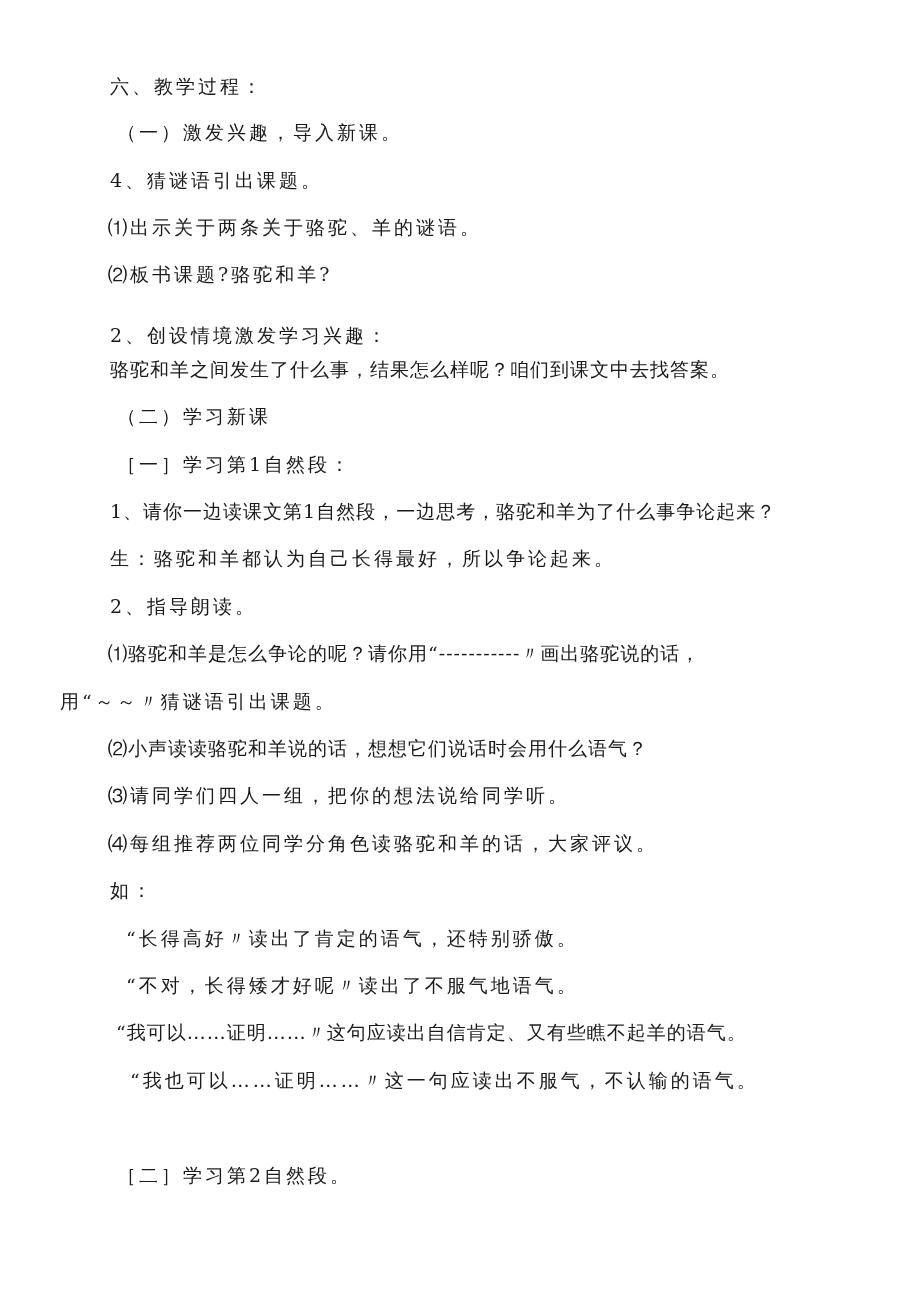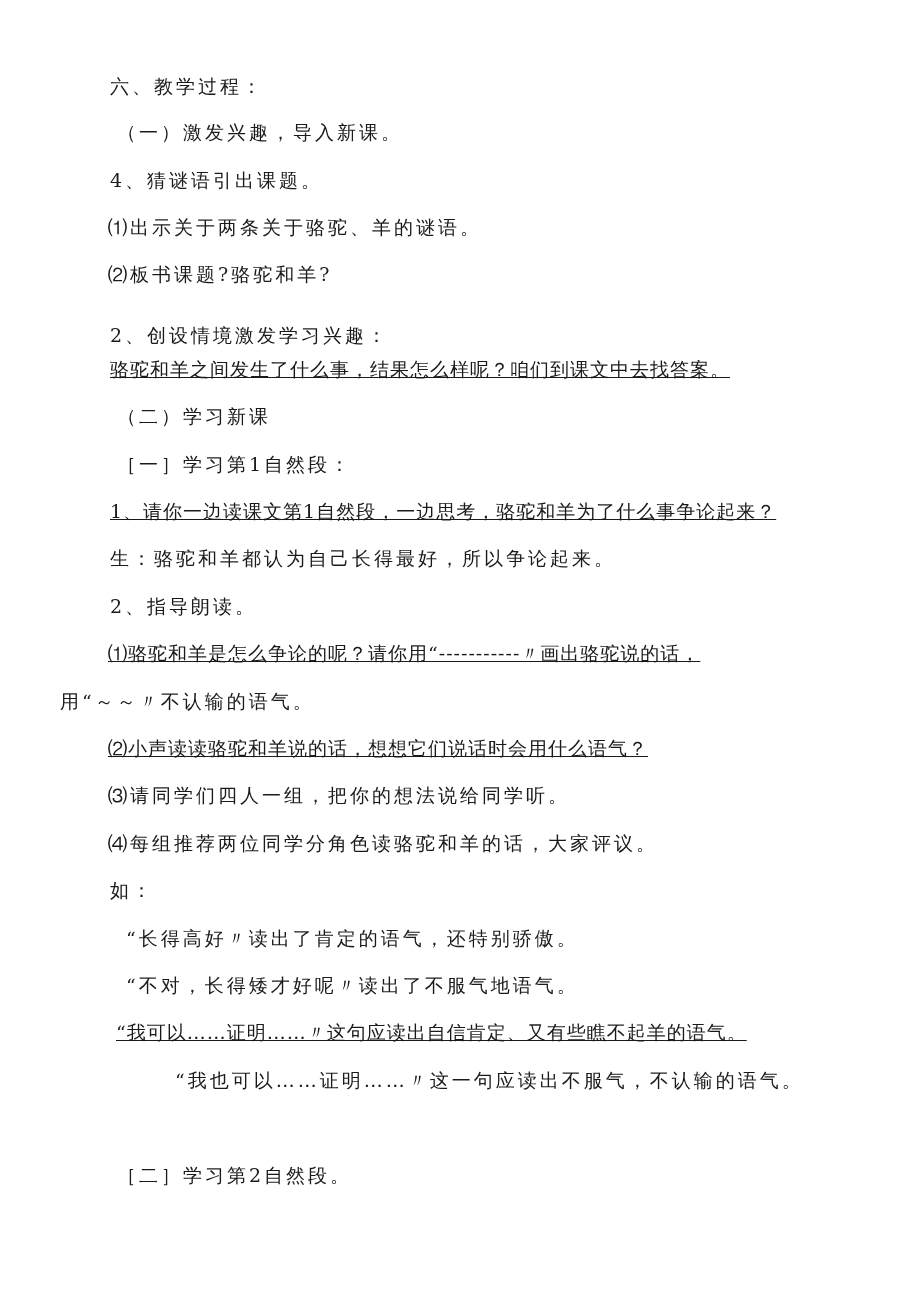--- a/index.html
+++ b/index.html
@@ -22,42 +22,42 @@
       width: 920px;
       height: 1301px;
     }
     .line {
       position: absolute;
       white-space: nowrap;
       font-size: 19px;
       line-height: 24px;
       letter-spacing: 3px;
     }
-    .tight { letter-spacing: 1px; text-decoration: underline; }
+    .tight { letter-spacing: 1px; }
   </style>
 </head>
 <body>
 
 <div class="page">
   <div class="line" style="left:110px;top:74px;">六、教学过程：</div>
   <div class="line" style="left:117px;top:120px;">（一）激发兴趣，导入新课。</div>
   <div class="line" style="left:110px;top:168px;">4、猜谜语引出课题。</div>
   <div class="line" style="left:108px;top:215px;">⑴出示关于两条关于骆驼、羊的谜语。</div>
   <div class="line" style="left:108px;top:262px;">⑵板书课题?骆驼和羊?</div>
   <div class="line" style="left:110px;top:310px;margin-top:13px;">2、创设情境激发学习兴趣：</div>
   <div class="line tight" style="left:110px;top:357px;">骆驼和羊之间发生了什么事，结果怎么样呢？咱们到课文中去找答案。</div>
   <div class="line" style="left:117px;top:404px;">（二）学习新课</div>
   <div class="line" style="left:117px;top:452px;">［一］学习第1自然段：</div>
   <div class="line tight" style="left:110px;top:499px;">1、请你一边读课文第1自然段，一边思考，骆驼和羊为了什么事争论起来？</div>
   <div class="line" style="left:110px;top:546px;">生：骆驼和羊都认为自己长得最好，所以争论起来。</div>
   <div class="line" style="left:110px;top:594px;">2、指导朗读。</div>
   <div class="line tight" style="left:108px;top:641px;">⑴骆驼和羊是怎么争论的呢？请你用“-----------〃画出骆驼说的话，</div>
-  <div class="line" style="left:60px;top:689px;">用“～～〃不认输的语气。</div>
+  <div class="line" style="left:60px;top:689px;">用“～～〃猜谜语引出课题。</div>
   <div class="line tight" style="left:108px;top:736px;">⑵小声读读骆驼和羊说的话，想想它们说话时会用什么语气？</div>
   <div class="line" style="left:108px;top:783px;">⑶请同学们四人一组，把你的想法说给同学听。</div>
   <div class="line" style="left:108px;top:831px;">⑷每组推荐两位同学分角色读骆驼和羊的话，大家评议。</div>
   <div class="line" style="left:110px;top:878px;">如：</div>
   <div class="line" style="left:126px;top:926px;">“长得高好〃读出了肯定的语气，还特别骄傲。</div>
   <div class="line" style="left:126px;top:973px;">“不对，长得矮才好呢〃读出了不服气地语气。</div>
   <div class="line tight" style="left:116px;top:1020px;">“我可以……证明……〃这句应读出自信肯定、又有些瞧不起羊的语气。</div>
-  <div class="line" style="left:130px;top:1068px;margin-left:45px;">“我也可以……证明……〃这一句应读出不服气，不认输的语气。</div>
+  <div class="line" style="left:130px;top:1068px;">“我也可以……证明……〃这一句应读出不服气，不认输的语气。</div>
   <div class="line" style="left:117px;top:1163px;">［二］学习第2自然段。</div>
 </div>
 
 </body></html>

